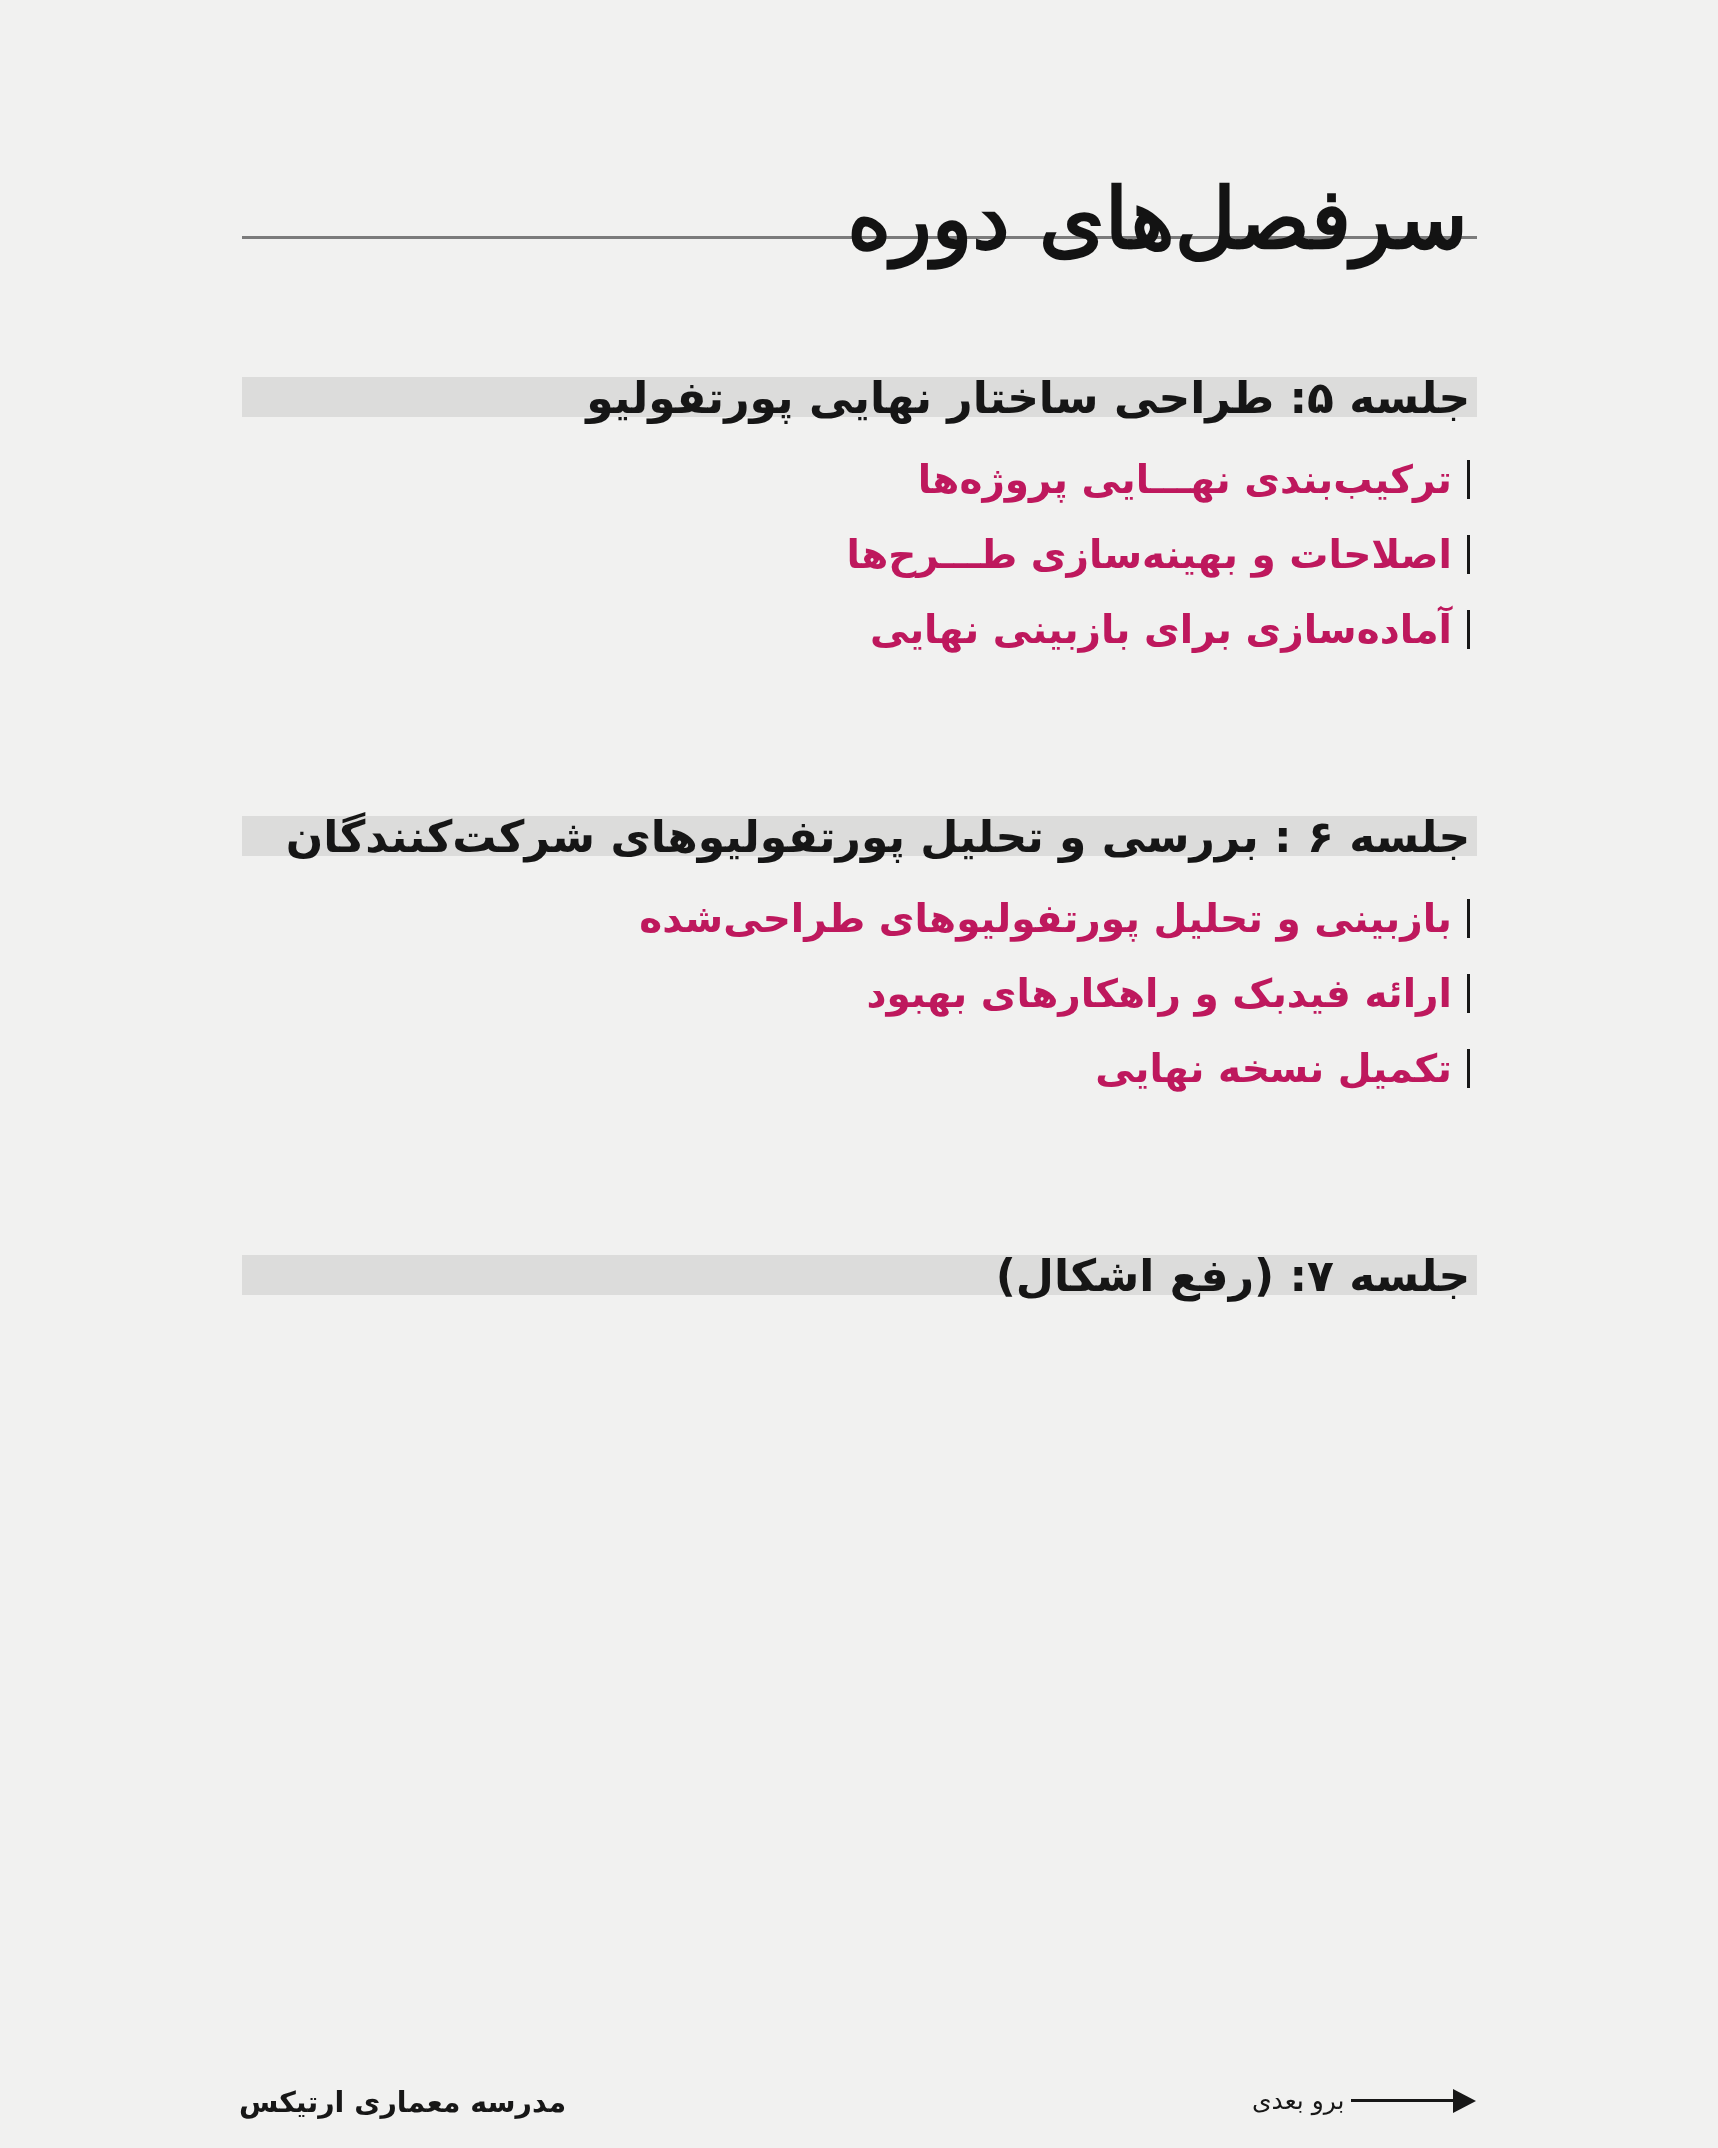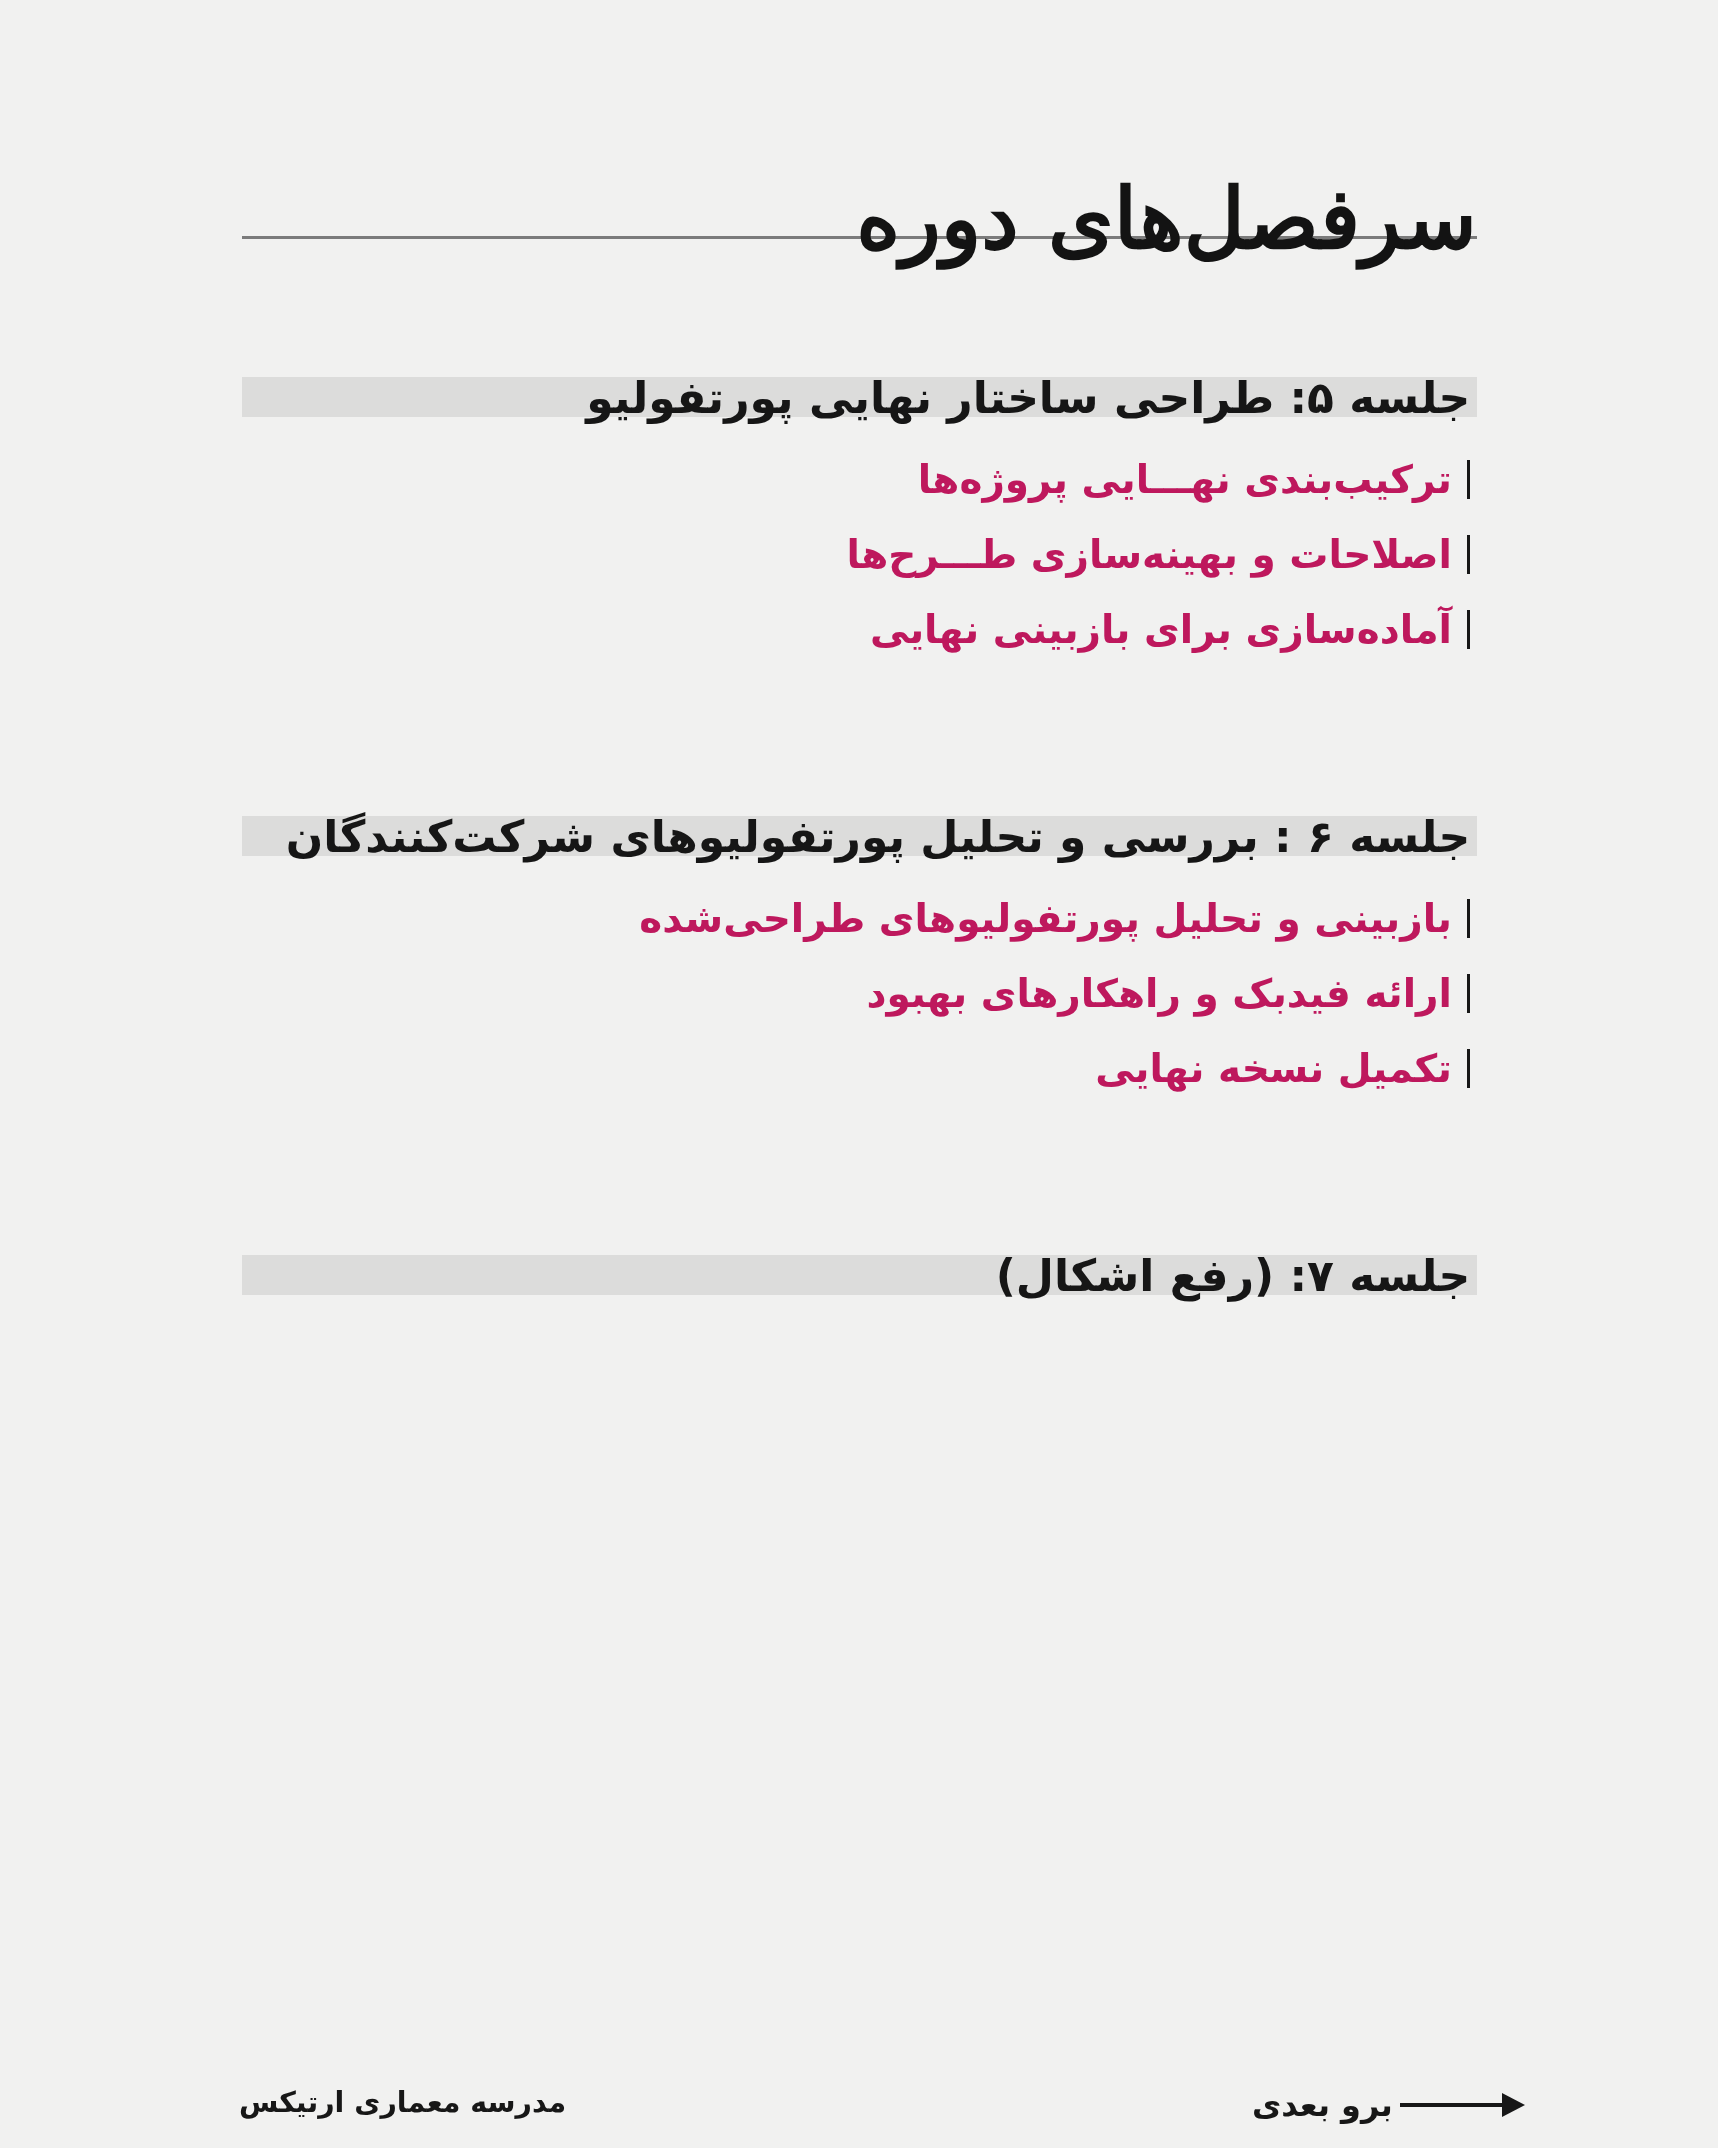--- a/index.html
+++ b/index.html
@@ -19,21 +19,21 @@
     position: absolute;
     left: 242px;
     top: 236px;
     width: 1235px;
     height: 2.5px;
     background: #7b7b7b;
   }
   .page-title {
     position: absolute;
     top: 175px;
-    right: 241px;
+    right: 250px;
     margin: 0;
     font-family: "DejaVu Serif", "Liberation Serif", serif;
     font-size: 84px;
     font-weight: 800;
     line-height: 1.05;
     color: #131313;
     white-space: nowrap;
   }
 
   
@@ -91,22 +91,22 @@
   .footer-next {
     position: absolute;
     left: 1252px;
     top: 2086px;
     display: flex;
     align-items: center;
     direction: ltr;
     cursor: pointer;
   }
   .next-label {
-    font-size: 32px;
-    font-weight: 700;
+    font-size: 25px;
+    font-weight: 400;
     direction: rtl;
     white-space: nowrap;
   }
   .arrow {
     display: flex;
     align-items: center;
     margin-left: 6.7px;
   }
   .arrow-line {
     width: 102px;

